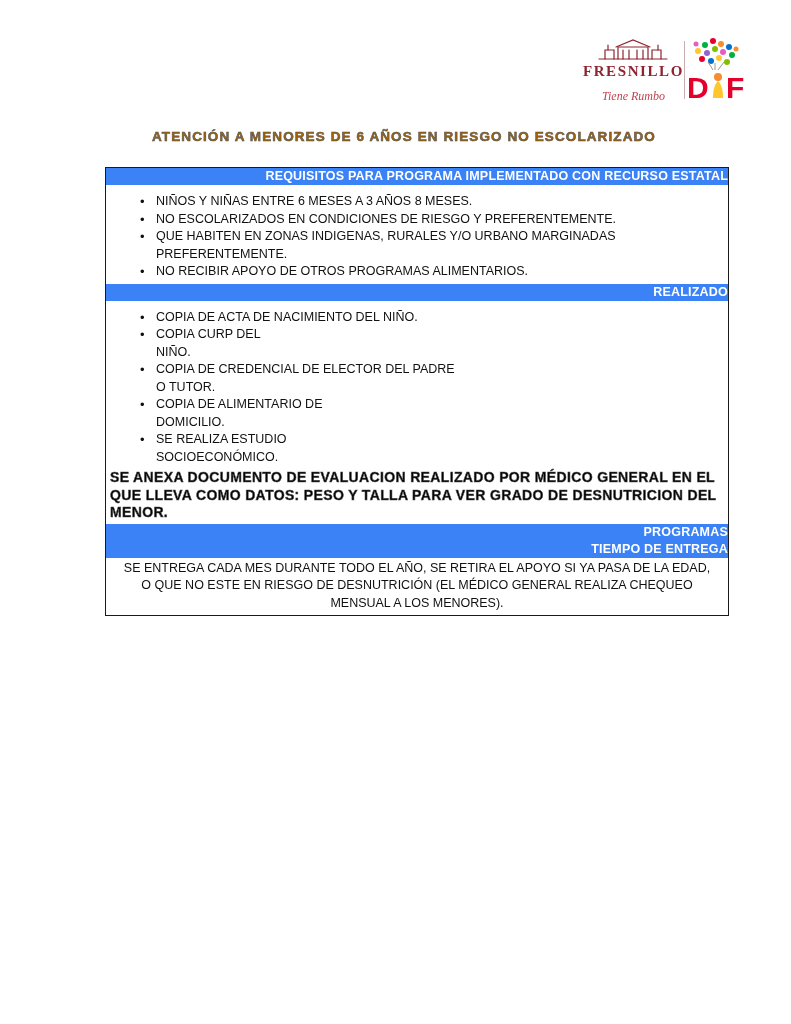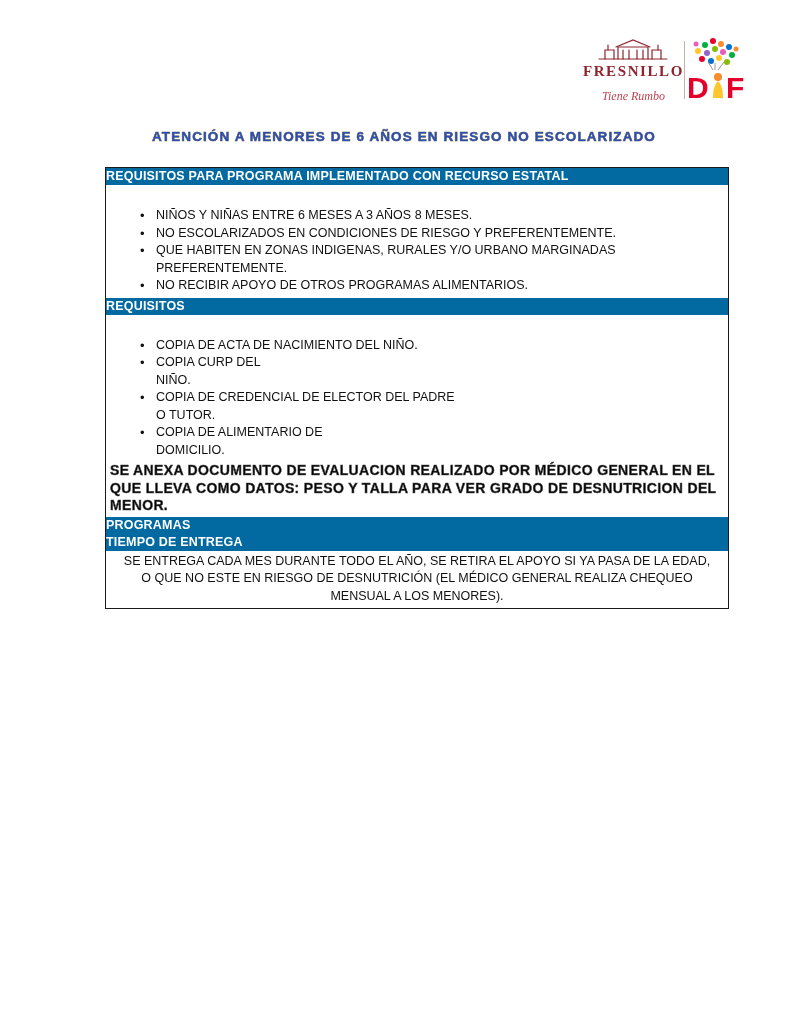--- a/index.html
+++ b/index.html
@@ -27,38 +27,38 @@
     font-family: "Liberation Serif", serif;
     font-style: italic; font-size: 12px; color: #C2424E; margin-top: 9px;
   }
   .logo-divider { width: 1px; height: 58px; background: #c9aeae; }
   .dif { display: flex; flex-direction: column; align-items: center; }
 
   
   .doc-title {
     position: absolute; top: 129px; left: 152px;
     font-size: 13.5px; font-weight: bold; letter-spacing: 1.1px;
-    color: #1d4ed8;
+    color: #a16207;
     -webkit-text-stroke: 0.55px #525252;
     white-space: nowrap;
   }
 
   
   .table {
     position: absolute; top: 167px; left: 105px; width: 624px;
     border: 1.4px solid #1a1a1a;
     background: #fff;
   }
   .bar {
-    background: #0369a1; color: #ffffff;
+    background: #3b82f6; color: #ffffff;
     font-weight: bold; font-size: 12.5px;
-    text-align: left; line-height: 17px; height: 17px;
+    text-align: right; line-height: 17px; height: 17px;
     letter-spacing: 0.2px;
   }
-  ul.bullets { list-style: none; padding: 22px 10px 3px 32px; }
+  ul.bullets { list-style: none; padding: 8px 10px 3px 32px; }
   ul.bullets li {
     position: relative; padding-left: 18px;
     font-size: 12.5px; line-height: 17.5px;
     white-space: pre-line;
   }
   ul.bullets li::before {
     content: "\2022";
     position: absolute; left: 2px; top: 0;
     font-size: 13px; color: #111;
   }
@@ -132,29 +132,31 @@
 
     <div class="bar">REQUISITOS PARA PROGRAMA IMPLEMENTADO CON RECURSO ESTATAL</div>
     <ul class="bullets">
       <li>NIÑOS Y NIÑAS ENTRE 6 MESES A 3 AÑOS 8 MESES.</li>
       <li>NO ESCOLARIZADOS EN CONDICIONES DE RIESGO Y PREFERENTEMENTE.</li>
       <li>QUE HABITEN EN ZONAS INDIGENAS, RURALES Y/O URBANO MARGINADAS
 PREFERENTEMENTE.</li>
       <li>NO RECIBIR APOYO DE OTROS PROGRAMAS ALIMENTARIOS.</li>
     </ul>
 
-    <div class="bar">REQUISITOS</div>
+    <div class="bar">REALIZADO</div>
     <ul class="bullets">
       <li>COPIA DE ACTA DE NACIMIENTO DEL NIÑO.</li>
       <li>COPIA CURP DEL
 NIÑO.</li>
       <li>COPIA DE CREDENCIAL DE ELECTOR DEL PADRE
 O TUTOR.</li>
       <li>COPIA DE ALIMENTARIO DE
 DOMICILIO.</li>
+      <li>SE REALIZA ESTUDIO
+SOCIOECONÓMICO.</li>
     </ul>
     <div class="note">SE ANEXA DOCUMENTO DE EVALUACION REALIZADO POR MÉDICO GENERAL EN EL
 QUE LLEVA COMO DATOS: PESO Y TALLA PARA VER GRADO DE DESNUTRICION DEL
 MENOR.</div>
 
     <div class="bar">PROGRAMAS</div>
 
     <div class="bar">TIEMPO DE ENTREGA</div>
     <div class="centered-body">SE ENTREGA CADA MES DURANTE TODO EL AÑO, SE RETIRA EL APOYO SI YA PASA DE LA EDAD,
 O QUE NO ESTE EN RIESGO DE DESNUTRICIÓN (EL MÉDICO GENERAL REALIZA CHEQUEO

